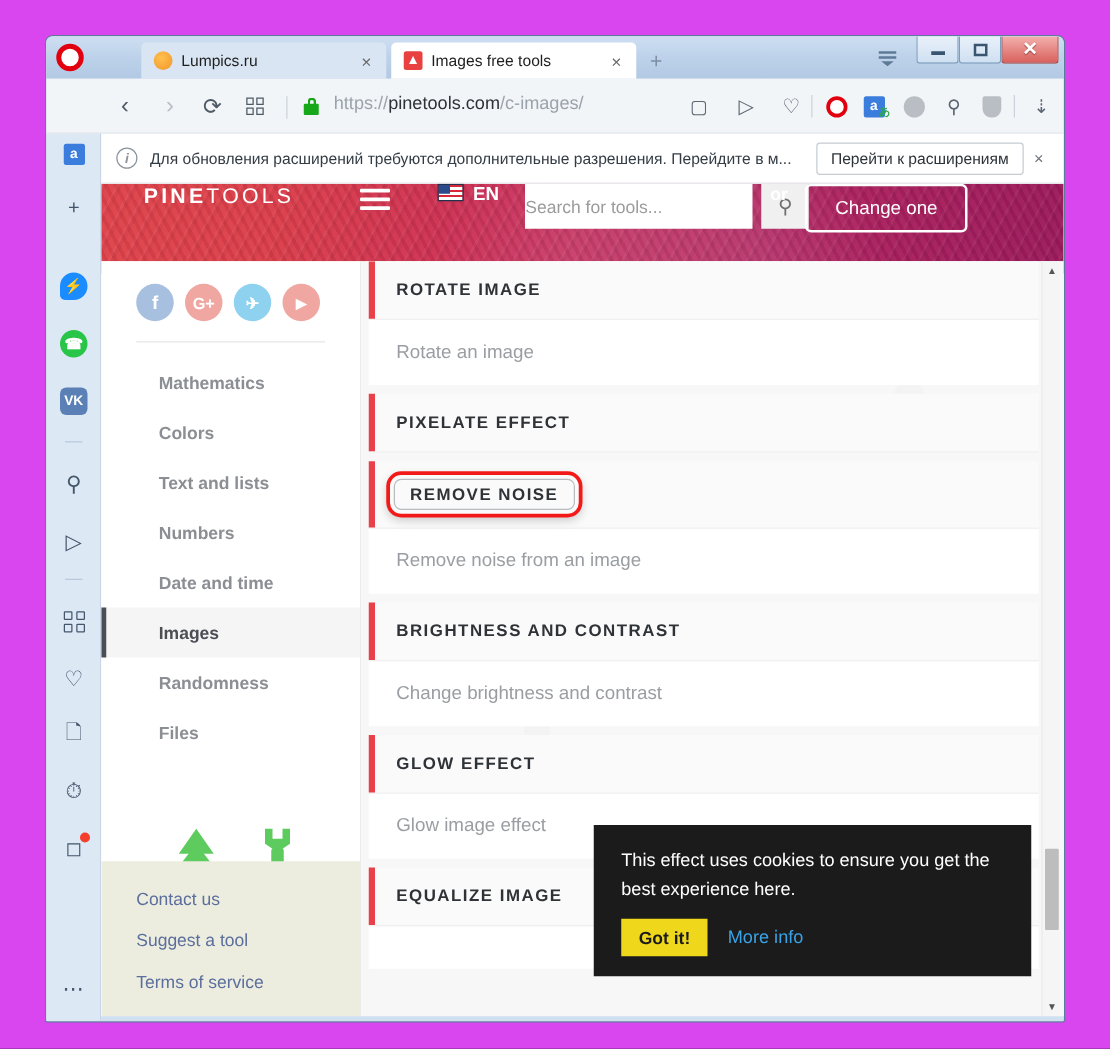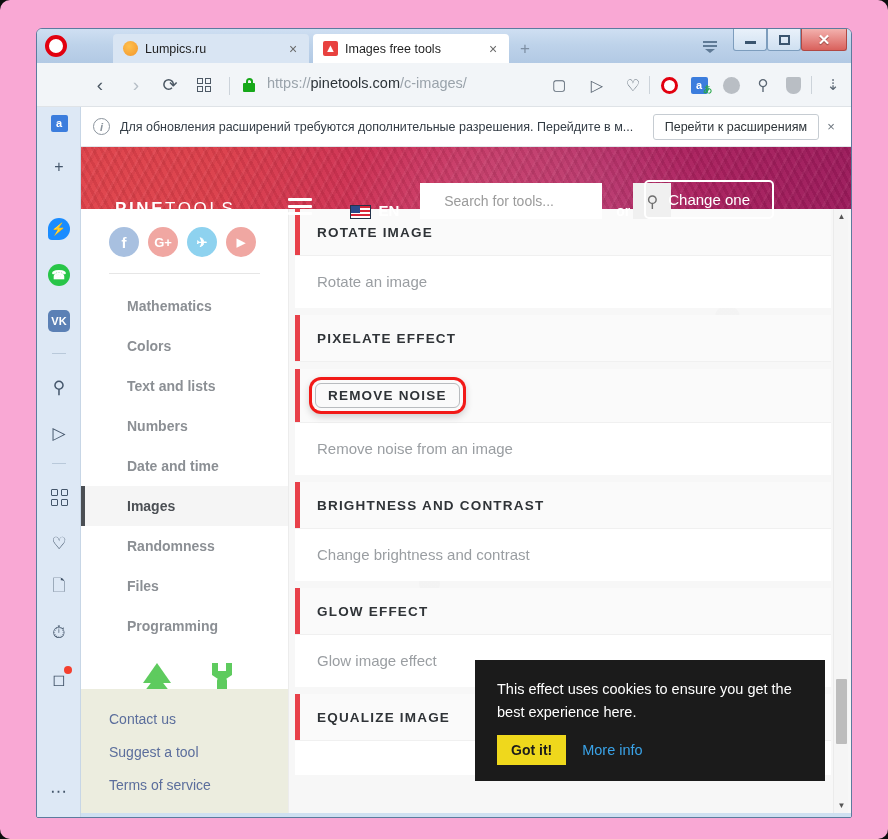--- a/index.html
+++ b/index.html
@@ -6,22 +6,21 @@
   html, body {
     width: 888px; height: 839px;
     font-family: "Liberation Sans", sans-serif;
     background: #0d0d0d;
     overflow: hidden;
   }
 
   
   #desktop {
     position: absolute; inset: 0;
-    background: #f9a8d4;
-    border-radius: 10px;
+    background: #d946ef;
   }
 
   
   #window {
     position: absolute;
     left: 36px; top: 28px;
     width: 816px; height: 790px;
     background: #f1f1f1;
     border: 1px solid #5c7b9e;
     border-radius: 6px 6px 2px 2px;
@@ -189,21 +188,21 @@
     background: #ffffff;
     overflow: hidden;
   }
 
   
   #site-header {
     position: relative; height: 72px;
     background:
       radial-gradient(circle at 58% 120%, rgba(255,255,255,0.10) 0 18%, rgba(0,0,0,0) 40%),
       linear-gradient(100deg, #e0434b 0%, #dc3f4b 18%, #c72b59 45%, #b32460 68%, #9c1b5c 100%);
-    display: flex; align-items: flex-end;
+    display: flex; align-items: flex-start;
     overflow: hidden;
   }
   #site-header:before {
     content:""; position:absolute; inset:0;
     background:
       repeating-linear-gradient(118deg, rgba(255,255,255,0.055) 0 2px, rgba(0,0,0,0.05) 2px 5px, rgba(255,255,255,0.0) 5px 11px),
       repeating-linear-gradient(62deg, rgba(0,0,0,0.07) 0 3px, rgba(255,255,255,0.04) 3px 7px);
     opacity: .75; pointer-events:none;
   }
   #logo {
@@ -226,21 +225,21 @@
     background:#2a4a8b;
   }
   #lang { position:relative; z-index:2; margin-left:7px; color:#fff; font-size:15px; font-weight:700; }
   #searchwrap {
     position: relative; z-index:2; margin-left: 21px;
     width: 182px; height: 36px; background:#fff;
     display:flex; align-items:center;
   }
   #search-input {
     flex:1 1 auto; border:none; outline:none; height:100%;
-    padding: 0 8px 0 24px; font-size: 14px; color:#333;
+    padding: 0 8px 0 0; font-size: 14px; color:#333;
     font-family: "Liberation Sans", sans-serif; background: transparent;
   }
   #search-input::placeholder { color:#9b9b9b; }
   #search-btn { flex:none; width: 38px; height: 100%; background:#f0f0f0; display:flex; align-items:center; justify-content:center; color:#6f6f6f; font-size:16px; }
   #or { position:relative; z-index:2; margin-left:14px; color:#fff; font-weight:700; font-size:14px; }
   #suggest-one {
     position:relative; z-index:2; margin-left: 14px;
     border: 2px solid #fff; border-radius: 5px;
     color:#fff; font-size:15px; padding: 9px 22px;
     background: transparent; white-space: nowrap;
@@ -508,21 +507,20 @@
 
           <div id="site-nav">
             <div class="navitem">Mathematics</div>
             <div class="navitem">Colors</div>
             <div class="navitem">Text and lists</div>
             <div class="navitem">Numbers</div>
             <div class="navitem">Date and time</div>
             <div class="navitem active">Images</div>
             <div class="navitem">Randomness</div>
             <div class="navitem">Files</div>
-            <div class="navitem">Programming</div>
           </div>
 
           <div id="tools-graphic">
             <svg width="52" height="62" viewBox="0 0 52 62">
               <polygon points="26,2 40,22 12,22" fill="#5ecb5e"></polygon>
               <polygon points="26,14 46,40 6,40" fill="#5ecb5e"></polygon>
               <rect x="20" y="39" width="12" height="14" fill="#5ecb5e"></rect>
             </svg>
             <svg width="34" height="62" viewBox="0 0 34 62">
               <path d="M7 2 L7 14 L13 18 L21 18 L27 14 L27 2 L21 2 L21 10 L13 10 L13 2 Z" fill="#5ecb5e"></path>

